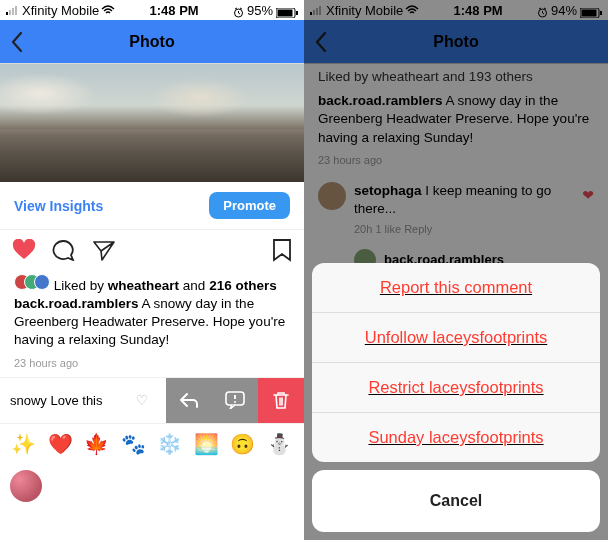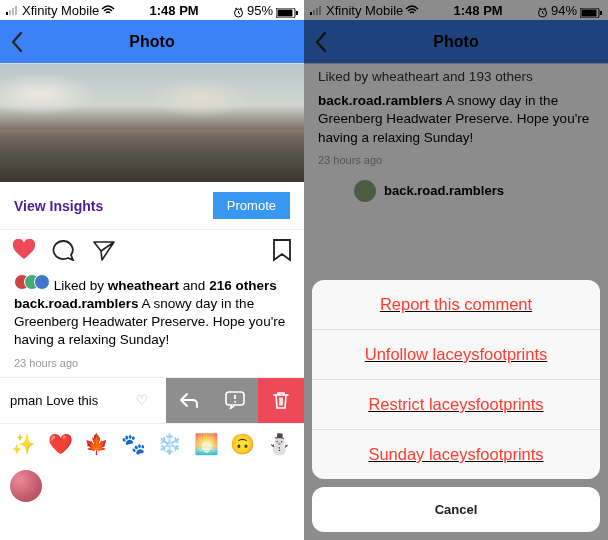--- a/index.html
+++ b/index.html
@@ -13,22 +13,22 @@
 .nav-title { flex: 1; text-align: center; font-size: 16px; font-weight: 600; }
 .nav-back { width: 24px; }
 .nav-space { width: 24px; }
 .post-img { height: 118px; background: linear-gradient(180deg,#b9c7cc 0%,#cfd6d0 35%,#7e7367 55%,#5b544b 75%,#3c362e 100%); position: relative; }
 .post-img::after { content: ""; position: absolute; inset: 0; background:
   radial-gradient(80px 30px at 40px 30px,#eee9df 0%,transparent 70%),
   radial-gradient(70px 28px at 200px 34px,#e3ddce 0%,transparent 70%),
   linear-gradient(180deg,transparent 55%,rgba(255,255,255,.08) 56%,transparent 60%);
 }
 .insights-row { display: flex; align-items: center; justify-content: space-between; padding: 10px 14px; border-bottom: .5px solid #efefef; }
-.link-blue { color: #4c1d95; font-weight: 600; font-size: 14px; }
-.btn-promote { background: #3897f0; color: #fff; font-weight: 400; font-size: 13px; padding: 6px 14px; border-radius: 0; }
+.link-blue { color: #3b82f6; font-weight: 600; font-size: 14px; }
+.btn-promote { background: #3897f0; color: #fff; font-weight: 700; font-size: 13px; padding: 6px 14px; border-radius: 8px; }
 .actions-row { display: flex; align-items: center; padding: 8px 12px; gap: 16px; }
 .actions-row .spacer { flex: 1; }
 .heart-red { color: #ed4956; }
 .avatar-stack { display: inline-flex; }
 .avstk { width: 16px; height: 16px; border-radius: 50%; border: 1.5px solid #fff; margin-left: -6px; }
 .avstk:first-child { margin-left: 0; }
 .caption { padding: 0 14px; font-size: 13.5px; line-height: 1.35; }
 .caption .user { font-weight: 600; }
 .caption .time { color: #999; font-size: 11px; display: block; margin-top: 6px; }
 .likes-line { padding: 4px 14px 2px; font-size: 13.5px; }
@@ -55,21 +55,21 @@
 .bg-comment .body { flex: 1; }
 .bg-comment .meta { color: #999; font-size: 11px; margin-top: 4px; }
 .bg-comment .like { color: #ed4956; font-size: 14px; margin-top: 4px; }
 .bg-reply { display: flex; gap: 8px; margin: 12px 0 0 36px; align-items: center; }
 .bg-reply .av2 { width: 22px; height: 22px; border-radius: 50%; background: #8a7; }
 .bg-reply .user { font-weight: 600; font-size: 13px; }
 .actionsheet { position: absolute; left: 8px; right: 8px; bottom: 8px; }
 .as-group { background: #f8f8f8; border-radius: 12px; overflow: hidden; margin-bottom: 8px; text-decoration: underline; }
 .as-item { text-align: center; padding: 15px 0; color: #ff3b30; font-size: 16.5px; border-bottom: .5px solid #ddd; }
 .as-item:last-child { border-bottom: none; }
-.as-cancel { background: #fff; border-radius: 12px; text-align: center; padding: 15px 0; font-size: 13px; font-weight: 600; color: #222; }
+.as-cancel { background: #fff; border-radius: 12px; text-align: center; padding: 22px 0; font-size: 16px; font-weight: 600; color: #222; }
 svg { display: block; }
 .screen2 .statusbar, .screen2 .navbar { filter: brightness(.92); }
 </style>
 </head>
 <body>
 
 <div class="screen">
   <div class="statusbar">
     <div class="sb-left">
       <svg width="14" height="10">
@@ -149,21 +149,21 @@
     <span>Liked by </span><span class="bold">wheatheart</span><span> and </span><span class="bold">216 others</span>
   </div>
 
   <div class="caption">
     <span class="user">back.road.ramblers</span><span> A snowy day in the Greenberg Headwater Preserve. Hope you're having a relaxing Sunday!</span>
     <span class="time">23 hours ago</span>
   </div>
 
   <div class="swipe-row">
     <div class="swipe-text">
-      <span><span class="bold">pman</span><span> Love this</span></span>
+      <span><span class="bold">snowy</span><span> Love this</span></span>
       <span class="swipe-heart">♡</span>
     </div>
     <div class="swipe-btn swipe-reply">
       <svg width="20" height="18">
           <path d="M8 3 L2 9 L8 15 M2 9 H14 A4 4 0 0 1 18 13 V16" stroke="#fff" stroke-width="2" fill="none" stroke-linecap="round" stroke-linejoin="round"></path>
         </svg>
     </div>
     <div class="swipe-btn swipe-report">
       <svg width="22" height="18">
           <rect x="2" y="1" width="18" height="13" rx="3" stroke="#fff" stroke-width="1.6" fill="none"></rect>
@@ -236,20 +236,28 @@
   </div>
 
   <div class="bg-content">
     <div class="bg-like-line">
       <span>Liked by </span><span class="bold">wheatheart</span><span> and 193 others</span>
     </div>
     <div class="bg-caption" style="margin-top:6px">
       <span class="user">back.road.ramblers</span><span> A snowy day in the Greenberg Headwater Preserve. Hope you're having a relaxing Sunday!</span>
       <div class="bg-time">23 hours ago</div>
     </div>
+    <div class="bg-comment">
+      <div class="av"></div>
+      <div class="body">
+        <span class="user" style="font-weight:600">setophaga</span><span> I keep meaning to go there...</span>
+        <div class="meta">20h    1 like    Reply</div>
+      </div>
+      <div class="like">❤</div>
+    </div>
     <div class="bg-reply">
       <div class="av2"></div>
       <span class="user">back.road.ramblers</span>
     </div>
   </div>
 
   <div class="dim"></div>
 
   <div class="actionsheet">
     <div class="as-group">

